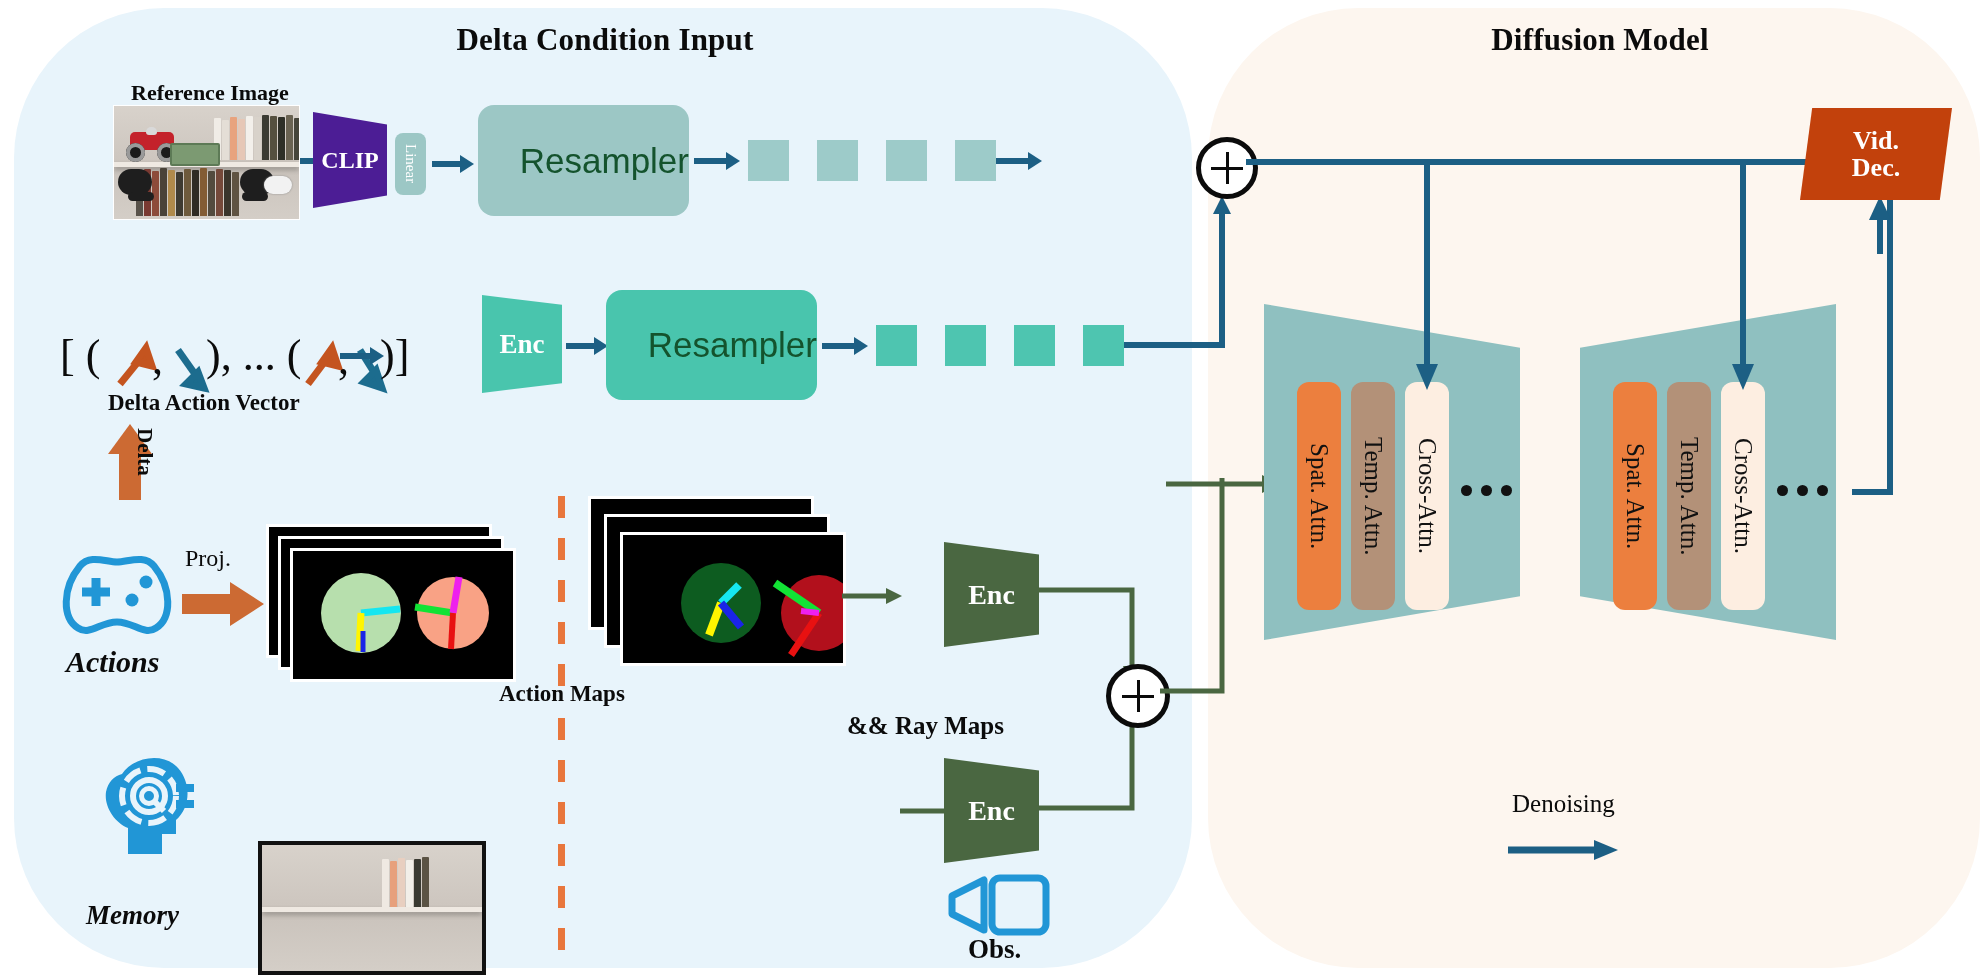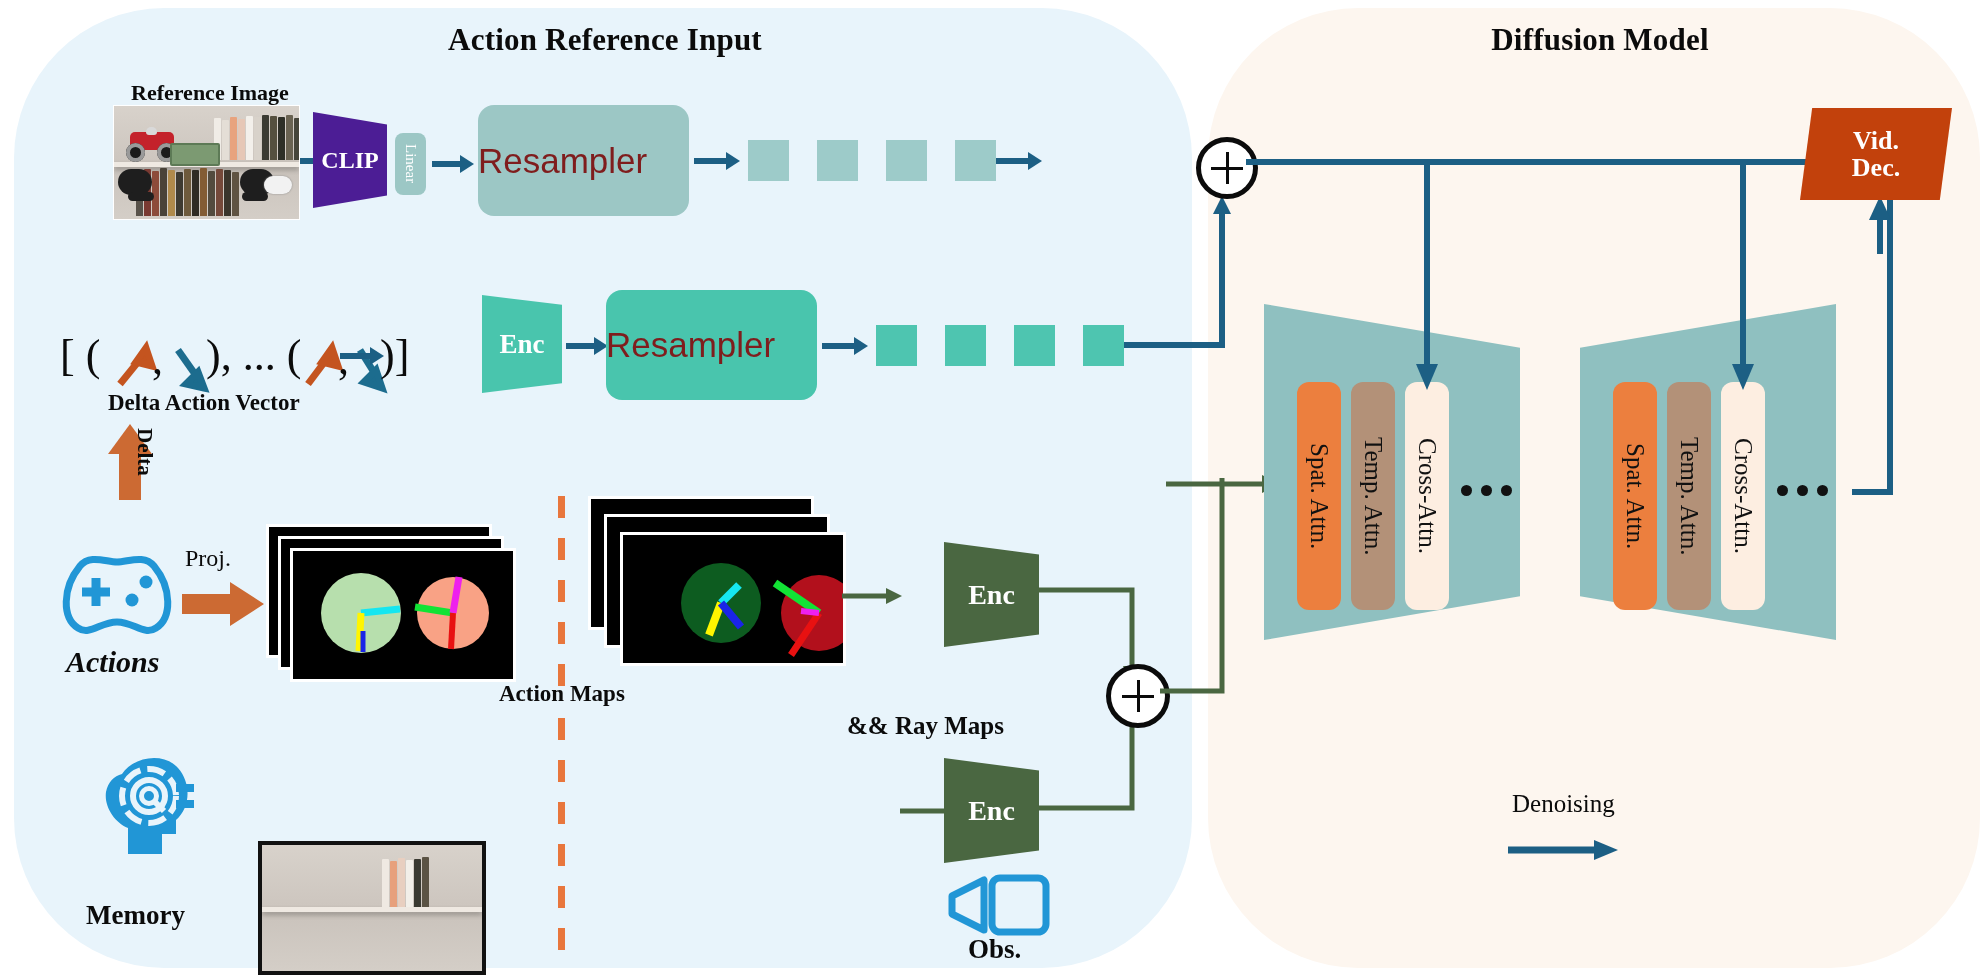--- a/index.html
+++ b/index.html
@@ -36,22 +36,22 @@
   .armk{position:absolute;background:#1e1e1e;border-radius:8px;}
 
   
   .trap-clip{background:#4c1d95;clip-path:polygon(0 0,100% 13%,100% 87%,0 100%);}
   .trap-enc-teal{background:#49c5ad;clip-path:polygon(0 0,100% 10%,100% 90%,0 100%);}
   .trap-enc-green{background:#4a6741;clip-path:polygon(0 0,100% 12%,100% 88%,0 100%);}
   .trap-viddec{background:#c2410c;clip-path:polygon(8% 0,100% 0,92% 100%,0 100%);}
   .unet-down{background:#8fc0c0;clip-path:polygon(0 0,100% 13%,100% 87%,0 100%);}
   .unet-up{background:#8fc0c0;clip-path:polygon(0 13%,100% 0,100% 100%,0 87%);}
 
-  .rsblk{border-radius:16px;display:flex;align-items:center;justify-content:flex-start;
-     color:#7f1d1d;font-family:"Liberation Sans",sans-serif;font-weight:400;}
+  .rsblk{border-radius:16px;display:flex;align-items:center;justify-content:flex-end;
+     color:#14532d;font-family:"Liberation Sans",sans-serif;font-weight:400;}
 
   .tok{position:absolute;}
 
   .centertxt{display:flex;align-items:center;justify-content:center;
      color:#fff;font-weight:bold;font-family:"Liberation Serif",serif;}
 
   .vtext{writing-mode:vertical-rl;text-orientation:mixed;
      font-family:"Liberation Serif",serif;}
 
   .attnbox{position:absolute;border-radius:12px;display:flex;
@@ -69,21 +69,21 @@
   .dots3 i{width:11px;height:11px;border-radius:50%;background:#111;display:block;}
 
   svg{display:block;overflow:visible;}
 </style>
 </head>
 <body>
 
 <div class="abs" id="panel-left"></div>
 <div class="abs" id="panel-right"></div>
 
-<div class="abs panel-title" style="left:260px;top:22px;width:690px;">Action Reference Input</div>
+<div class="abs panel-title" style="left:260px;top:22px;width:690px;">Delta Condition Input</div>
 <div class="abs panel-title" style="left:1290px;top:22px;width:620px;">Diffusion Model</div>
 
 <div class="abs lbl" style="left:131px;top:80px;font-size:22px;">Reference Image</div>
 
 <div class="abs photo" style="left:113px;top:105px;width:185px;height:113px;border:1px solid #fff;">
   <div class="shelfwall"></div>
   <div class="shelfline" style="top:56px;"></div>
   <div class="books" style="left:100px;top:10px;height:44px;">
     <i class="bk" style="height:42px;background:#f0ece6"></i>
     <i class="bk" style="height:40px;background:#e4ded6"></i>
@@ -299,21 +299,21 @@
 <svg class="abs" style="left:92px;top:748px;" width="104" height="110">
   <path d="M30 26 C42 8, 72 4, 86 20 C100 36, 98 60, 84 72 L84 86 L70 86 L70 106
            L36 106 L36 80 C22 74, 12 58, 14 44 C16 34, 22 28, 30 26 Z" fill="#2196d6"></path>
   <circle cx="57" cy="48" r="27" fill="none" stroke="#e8f4fb" stroke-width="6" stroke-dasharray="18 7"></circle>
   <circle cx="57" cy="48" r="16" fill="none" stroke="#e8f4fb" stroke-width="6"></circle>
   <circle cx="57" cy="48" r="7.5" fill="none" stroke="#e8f4fb" stroke-width="5"></circle>
   <line x1="62" y1="53" x2="72" y2="63" stroke="#e8f4fb" stroke-width="6"></line>
   <rect x="84" y="36" width="18" height="8" fill="#2196d6"></rect>
   <rect x="84" y="52" width="18" height="8" fill="#2196d6"></rect>
 </svg>
-<div class="abs lbl" style="left:86px;top:900px;font-size:27px;">Memory</div>
+<div class="abs lbl" style="left:86px;top:900px;font-size:27px;font-style:italic;">Memory</div>
 
 <div class="abs photo" style="left:258px;top:726px;width:220px;height:126px;border:4px solid #111;">
   <div class="shelfwall"></div>
     <div class="shelfline" style="top:62px;"></div>
   <div class="books" style="left:120px;top:12px;height:50px;">
     <i class="bk" style="height:48px;background:#efe9e2"></i>
     <i class="bk" style="height:46px;background:#e7a07c"></i>
     <i class="bk" style="height:49px;background:#e8cfc0"></i>
     <i class="bk" style="height:47px;background:#f2efe9"></i>
     <i class="bk" style="height:48px;background:#3a3a32"></i>

